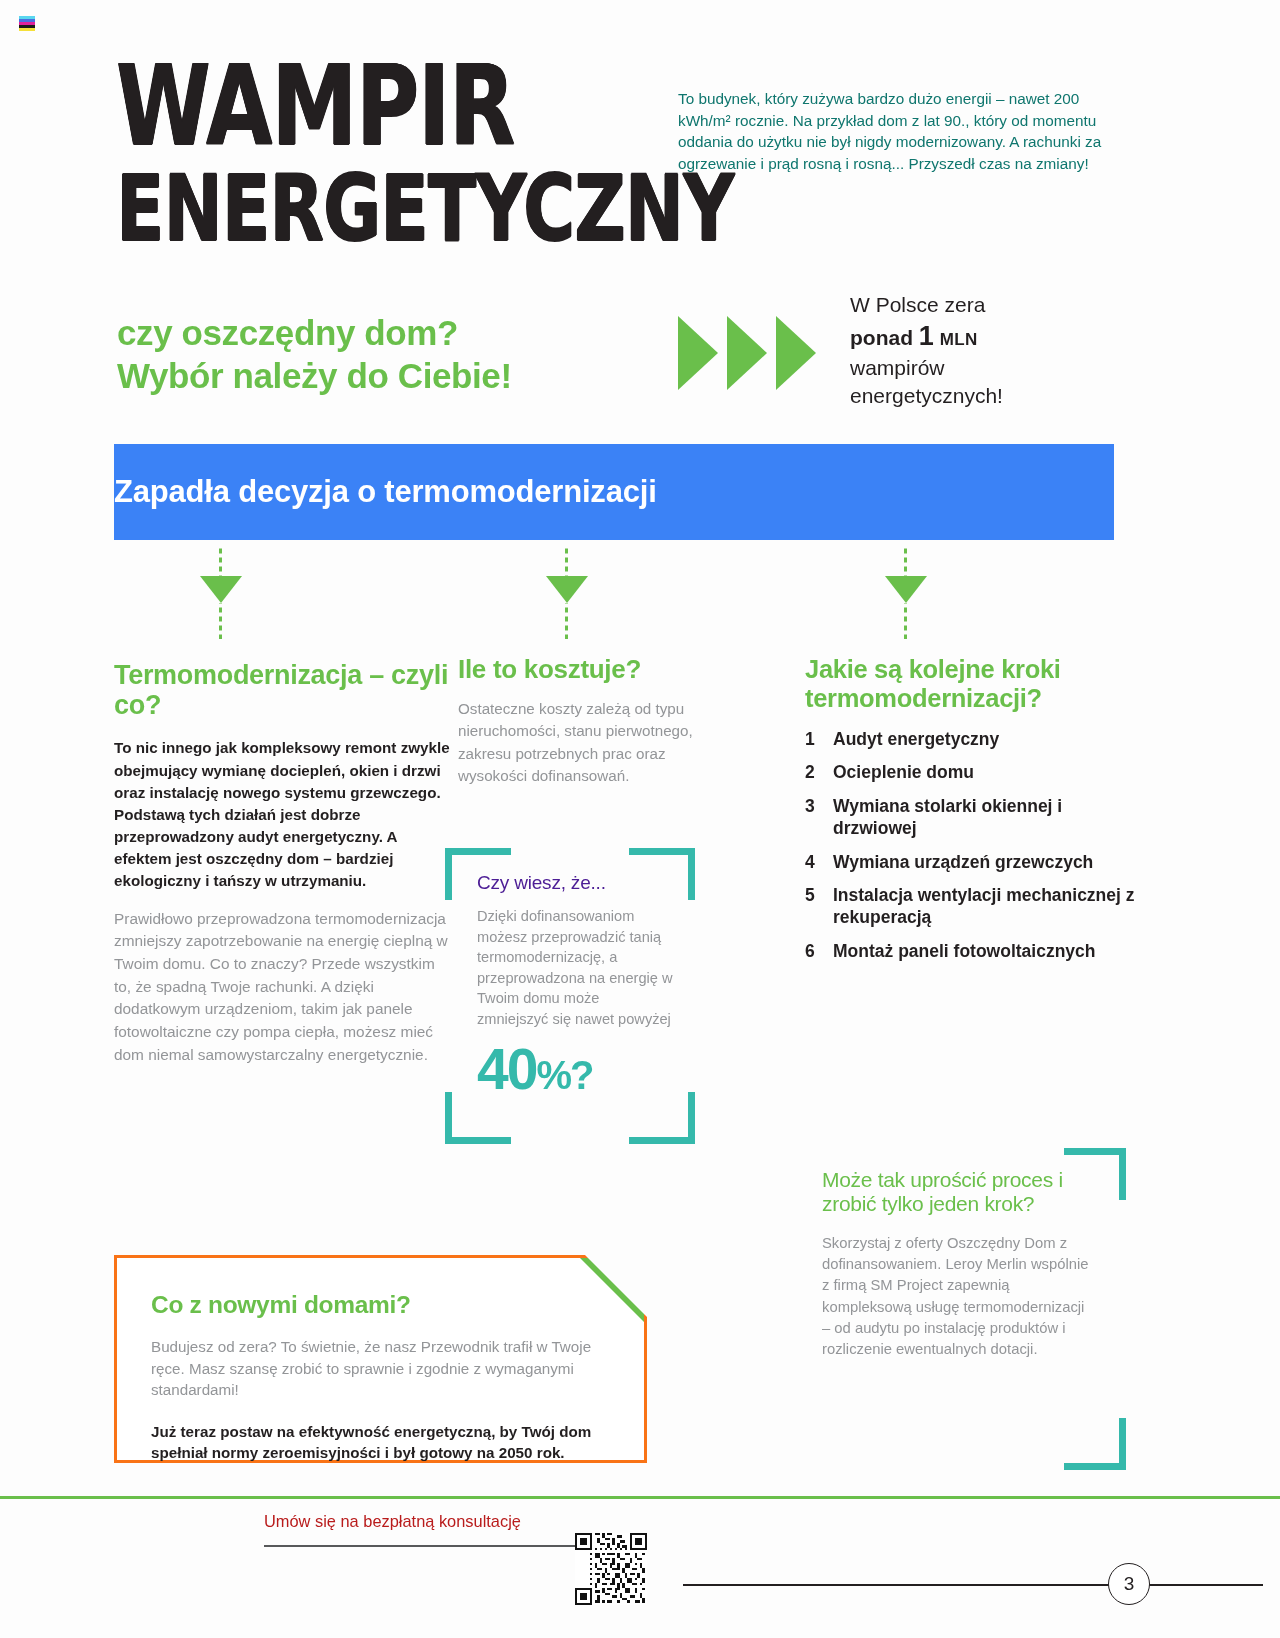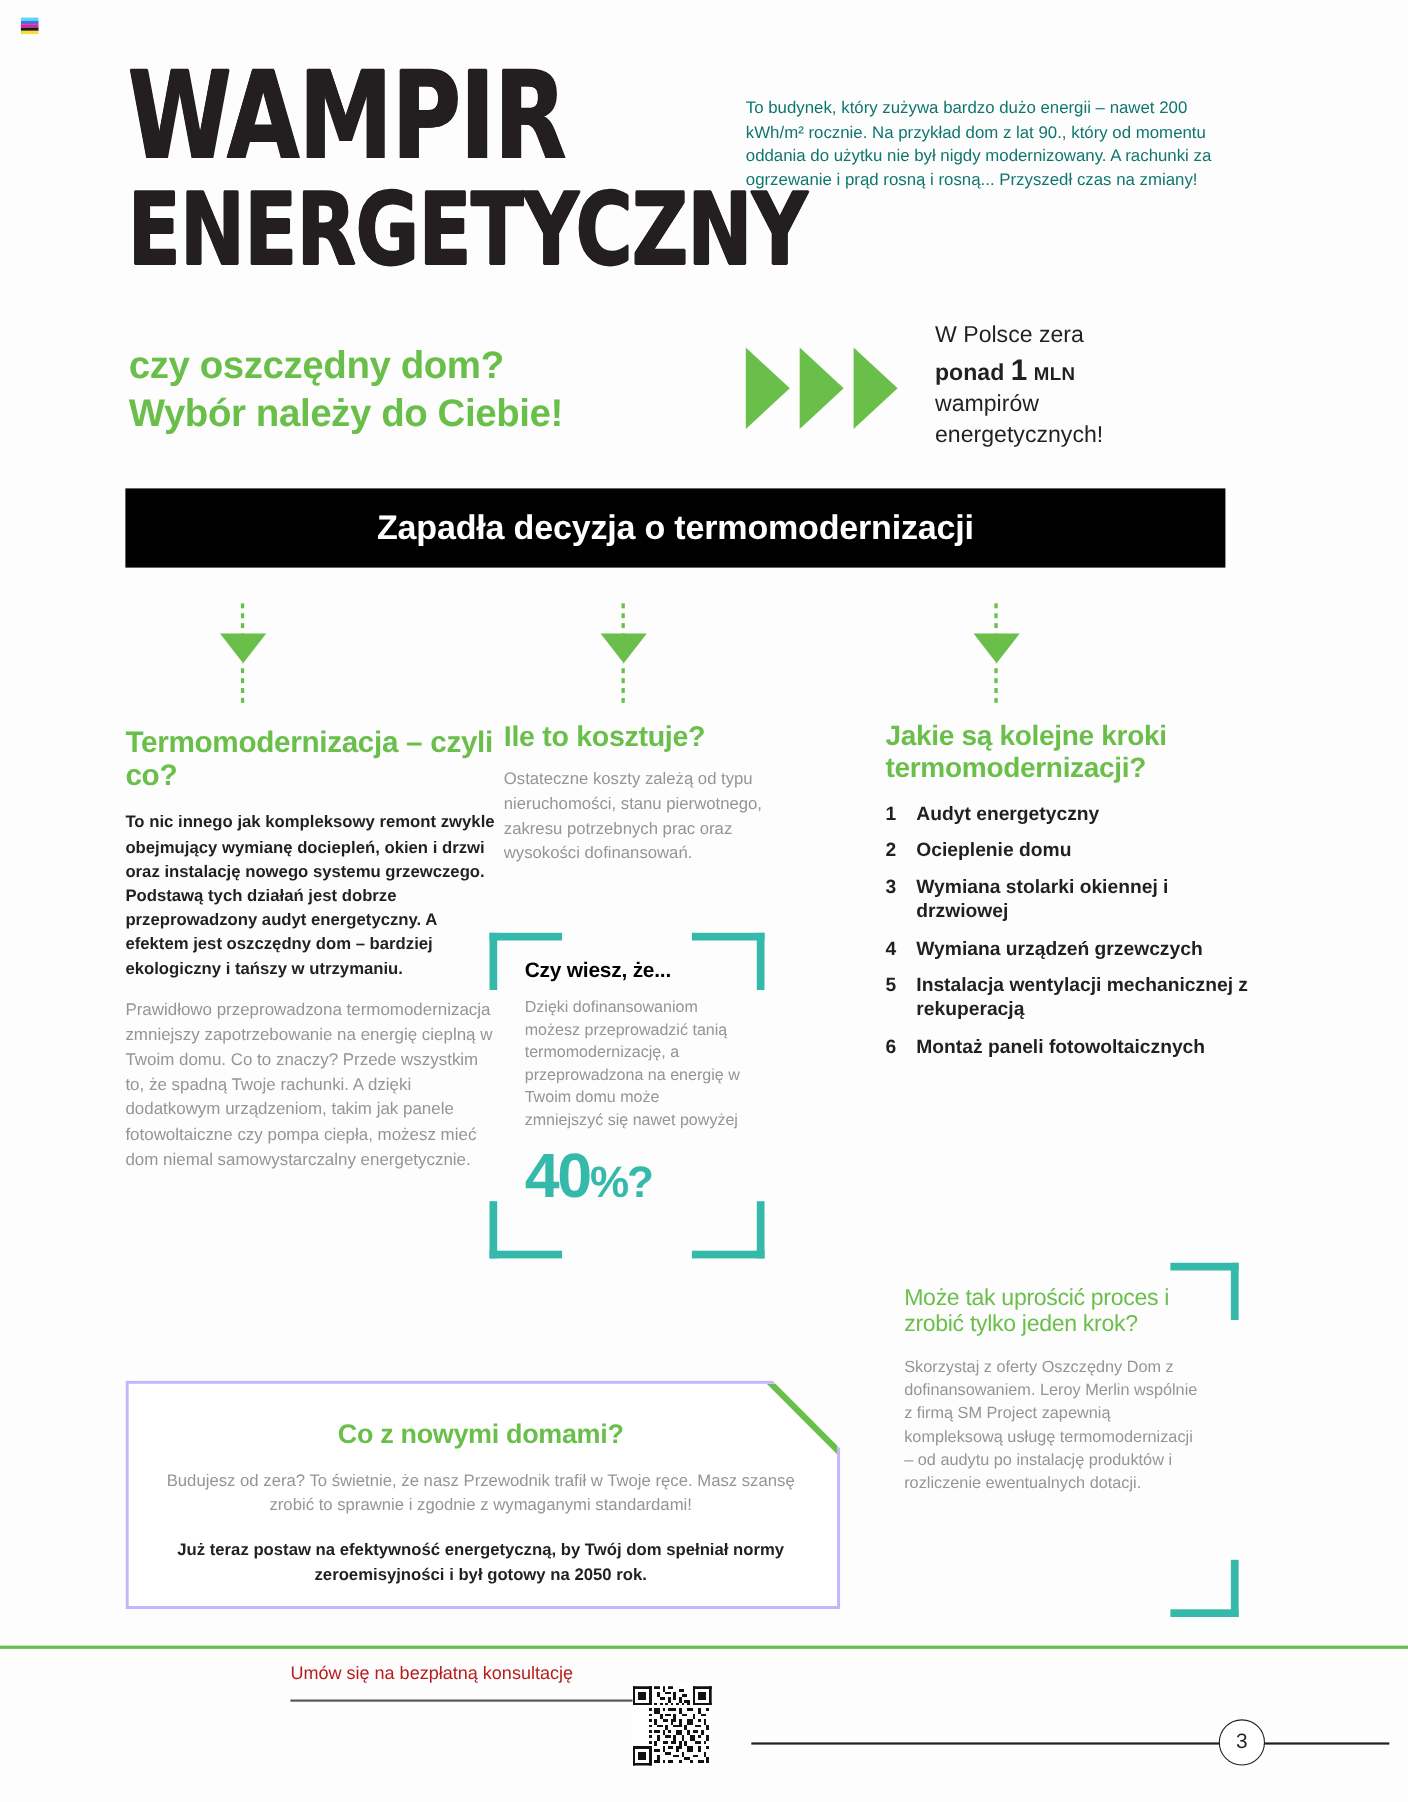--- a/index.html
+++ b/index.html
@@ -96,23 +96,23 @@
     line-height: 1.32;
   }
   .stat-text .b { font-weight: 700; }
   .stat-text .big { font-weight: 700; font-size: 27px; }
   .stat-text .mln { font-weight: 700; font-size: 17px; letter-spacing: 0.4px; }
 
   
   .banner {
     position: absolute;
     left: 114px; top: 444px;
-    width: 1000px; height: 72px;
-    background: #000000;
-    display: flex; align-items: center; justify-content: center;
+    width: 1000px; height: 96px;
+    background: #3b82f6;
+    display: flex; align-items: center; 
   }
   .banner h2 {
     color: #ffffff;
     font-size: 31px;
     font-weight: 700;
     letter-spacing: -0.2px;
   }
 
   
   .connector { position: absolute; width: 40px; }
@@ -191,21 +191,21 @@
     background: transparent;
     border-color: #35b9ab;
     border-style: solid;
   }
   .br-tl { left:0; top:0; width: 66px; height: 52px; border-width: 7px 0 0 7px; }
   .br-bl { left:0; bottom:0; width: 66px; height: 52px; border-width: 0 0 7px 7px; }
   .br-tr { right:0; top:0; width: 66px; height: 52px; border-width: 7px 7px 0 0; }
   .br-br { right:0; bottom:0; width: 66px; height: 52px; border-width: 0 7px 7px 0; }
   .teal-inner { position: absolute; left: 32px; top: 24px; width: 196px; }
   .teal-inner h4 {
-    font-size: 19px; font-weight: 700; color: #000000;
+    font-size: 19px; font-weight: 400; color: #4c1d95;
     letter-spacing: -0.2px;
   }
   .teal-inner p {
     margin-top: 12px;
     font-size: 14.6px;
     line-height: 1.41;
     color: #939598;
   }
   .teal-inner .pct {
     margin-top: 12px;
@@ -214,25 +214,24 @@
     color: #35b9ab;
     letter-spacing: -2px;
     line-height: 1;
   }
   .teal-inner .pct .small { font-size: 40px; }
 
   
   .green-box {
     position: absolute;
     left: 114px; top: 1255px;
-    width: 650px; height: 208px;
-    border: 3px solid #c4b5fd;
+    width: 533px; height: 208px;
+    border: 3px solid #f97316;
     background: #ffffff;
     clip-path: polygon(0 0, calc(100% - 62px) 0, 100% 62px, 100% 100%, 0 100%);
-    text-align: center;
   }
   .green-fold {
     position: absolute;
     right: 0; top: 0;
     width: 64px; height: 64px;
     background: #6abf4b;
     clip-path: polygon(100% 0, 100% 100%, 0 0);
   }
   .green-box-inner { padding: 33px 38px 0 34px; }
   .green-box-inner h4 {

